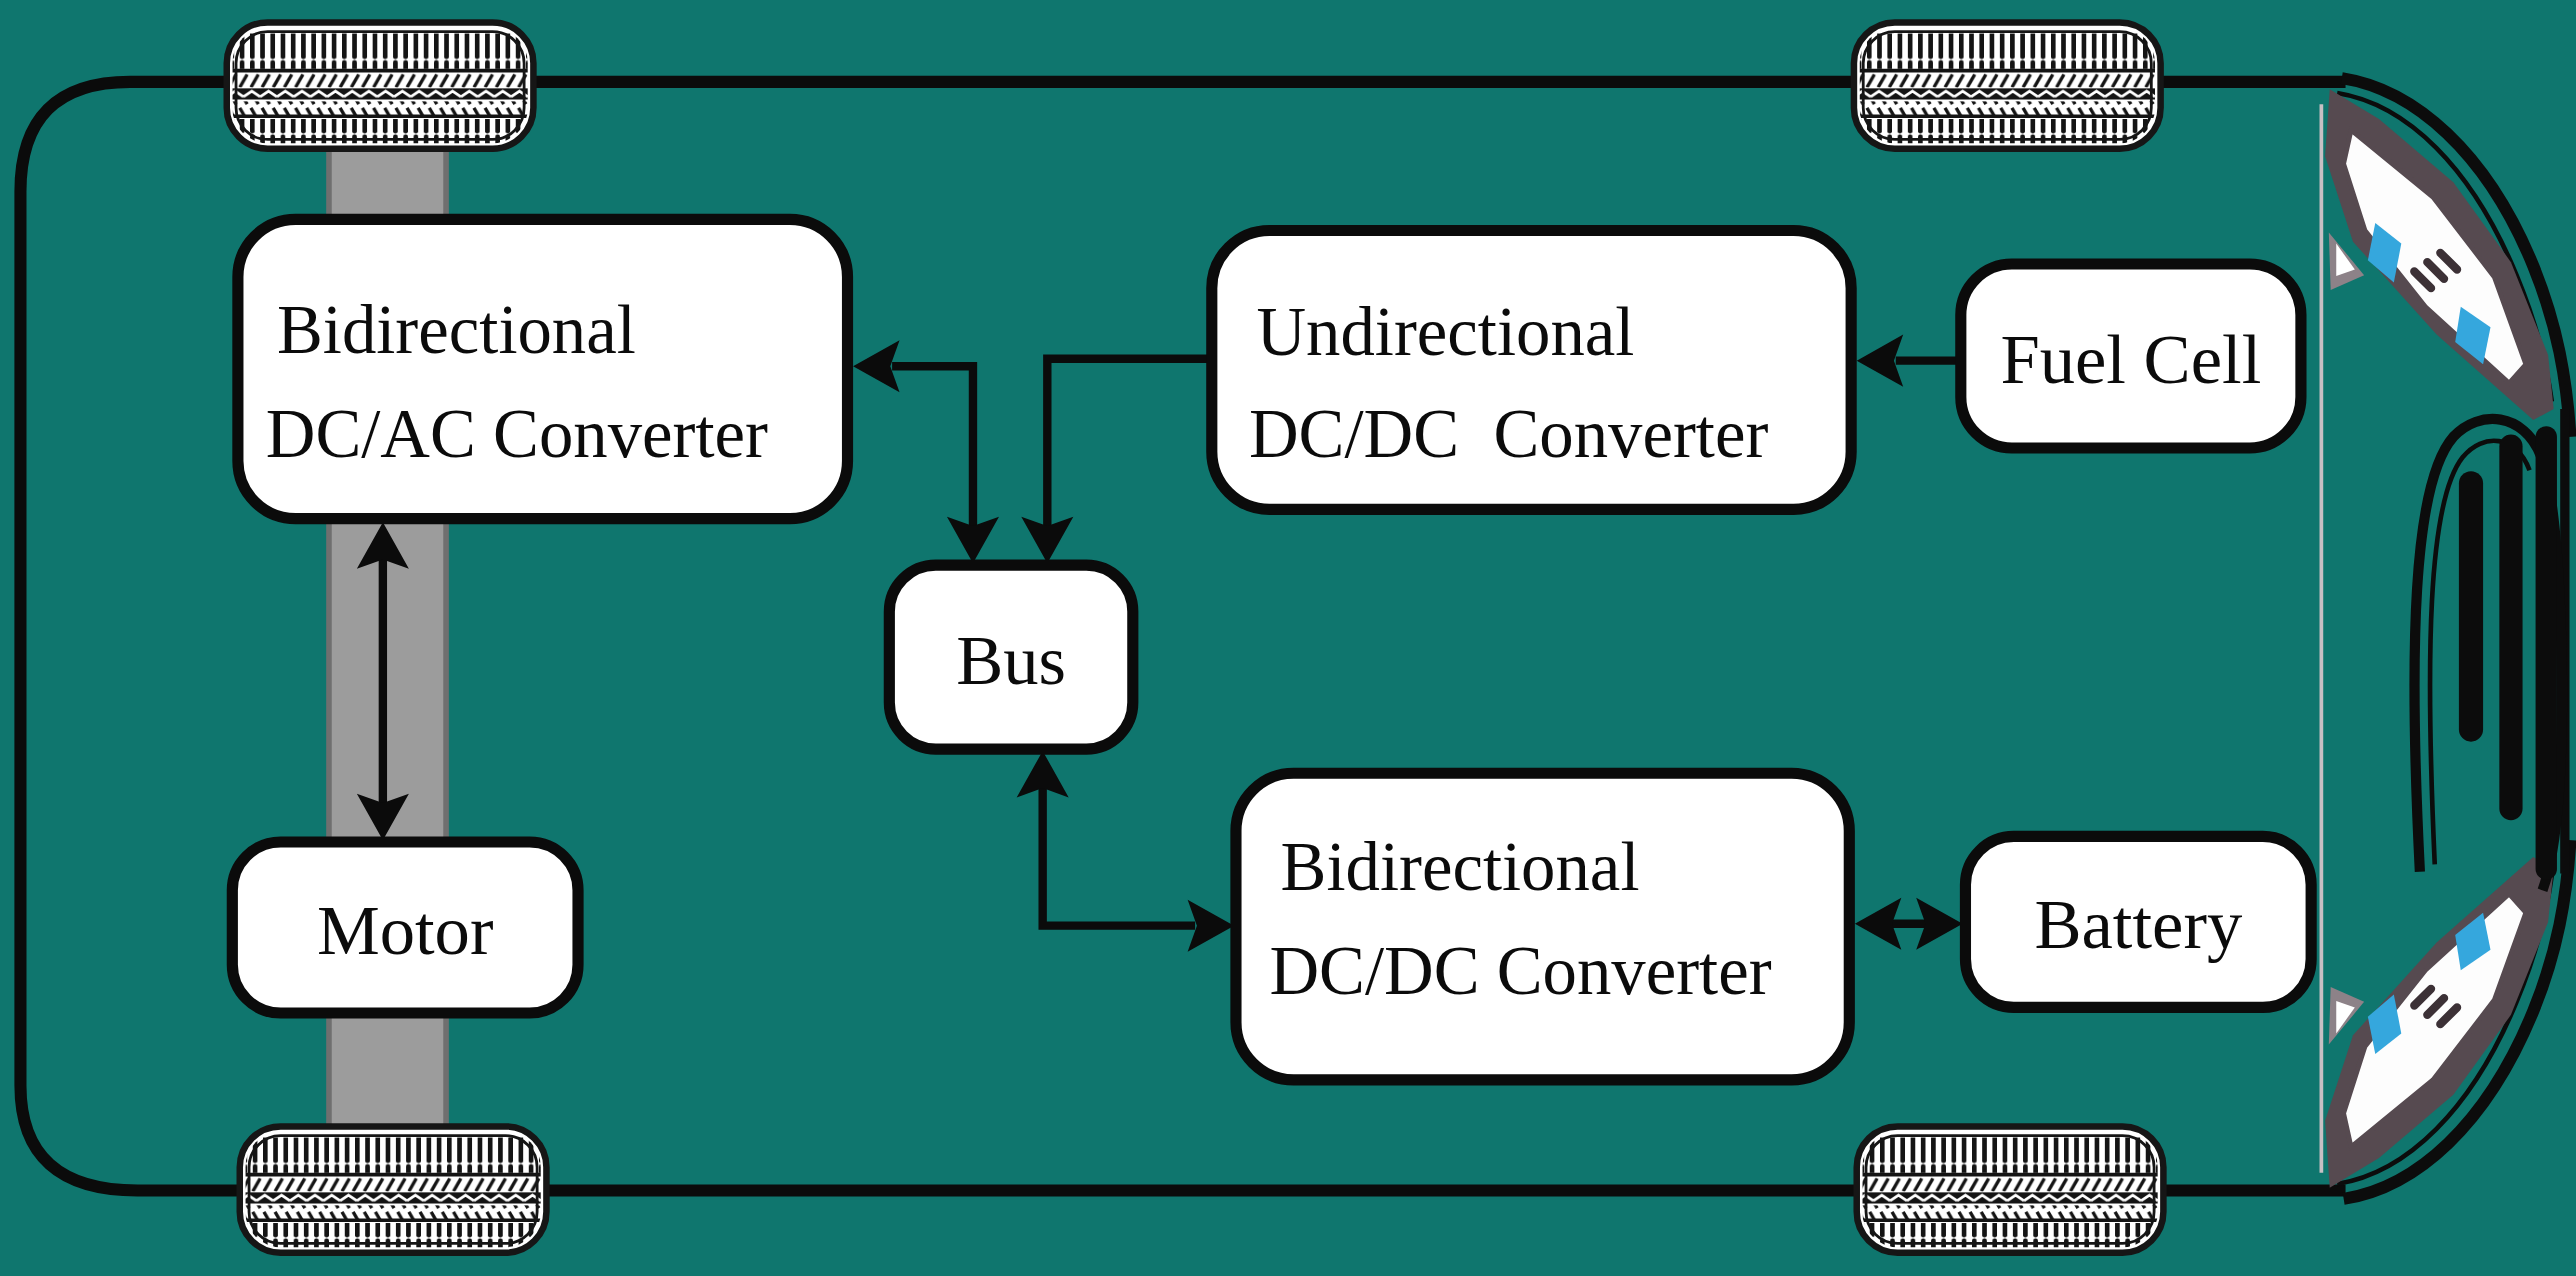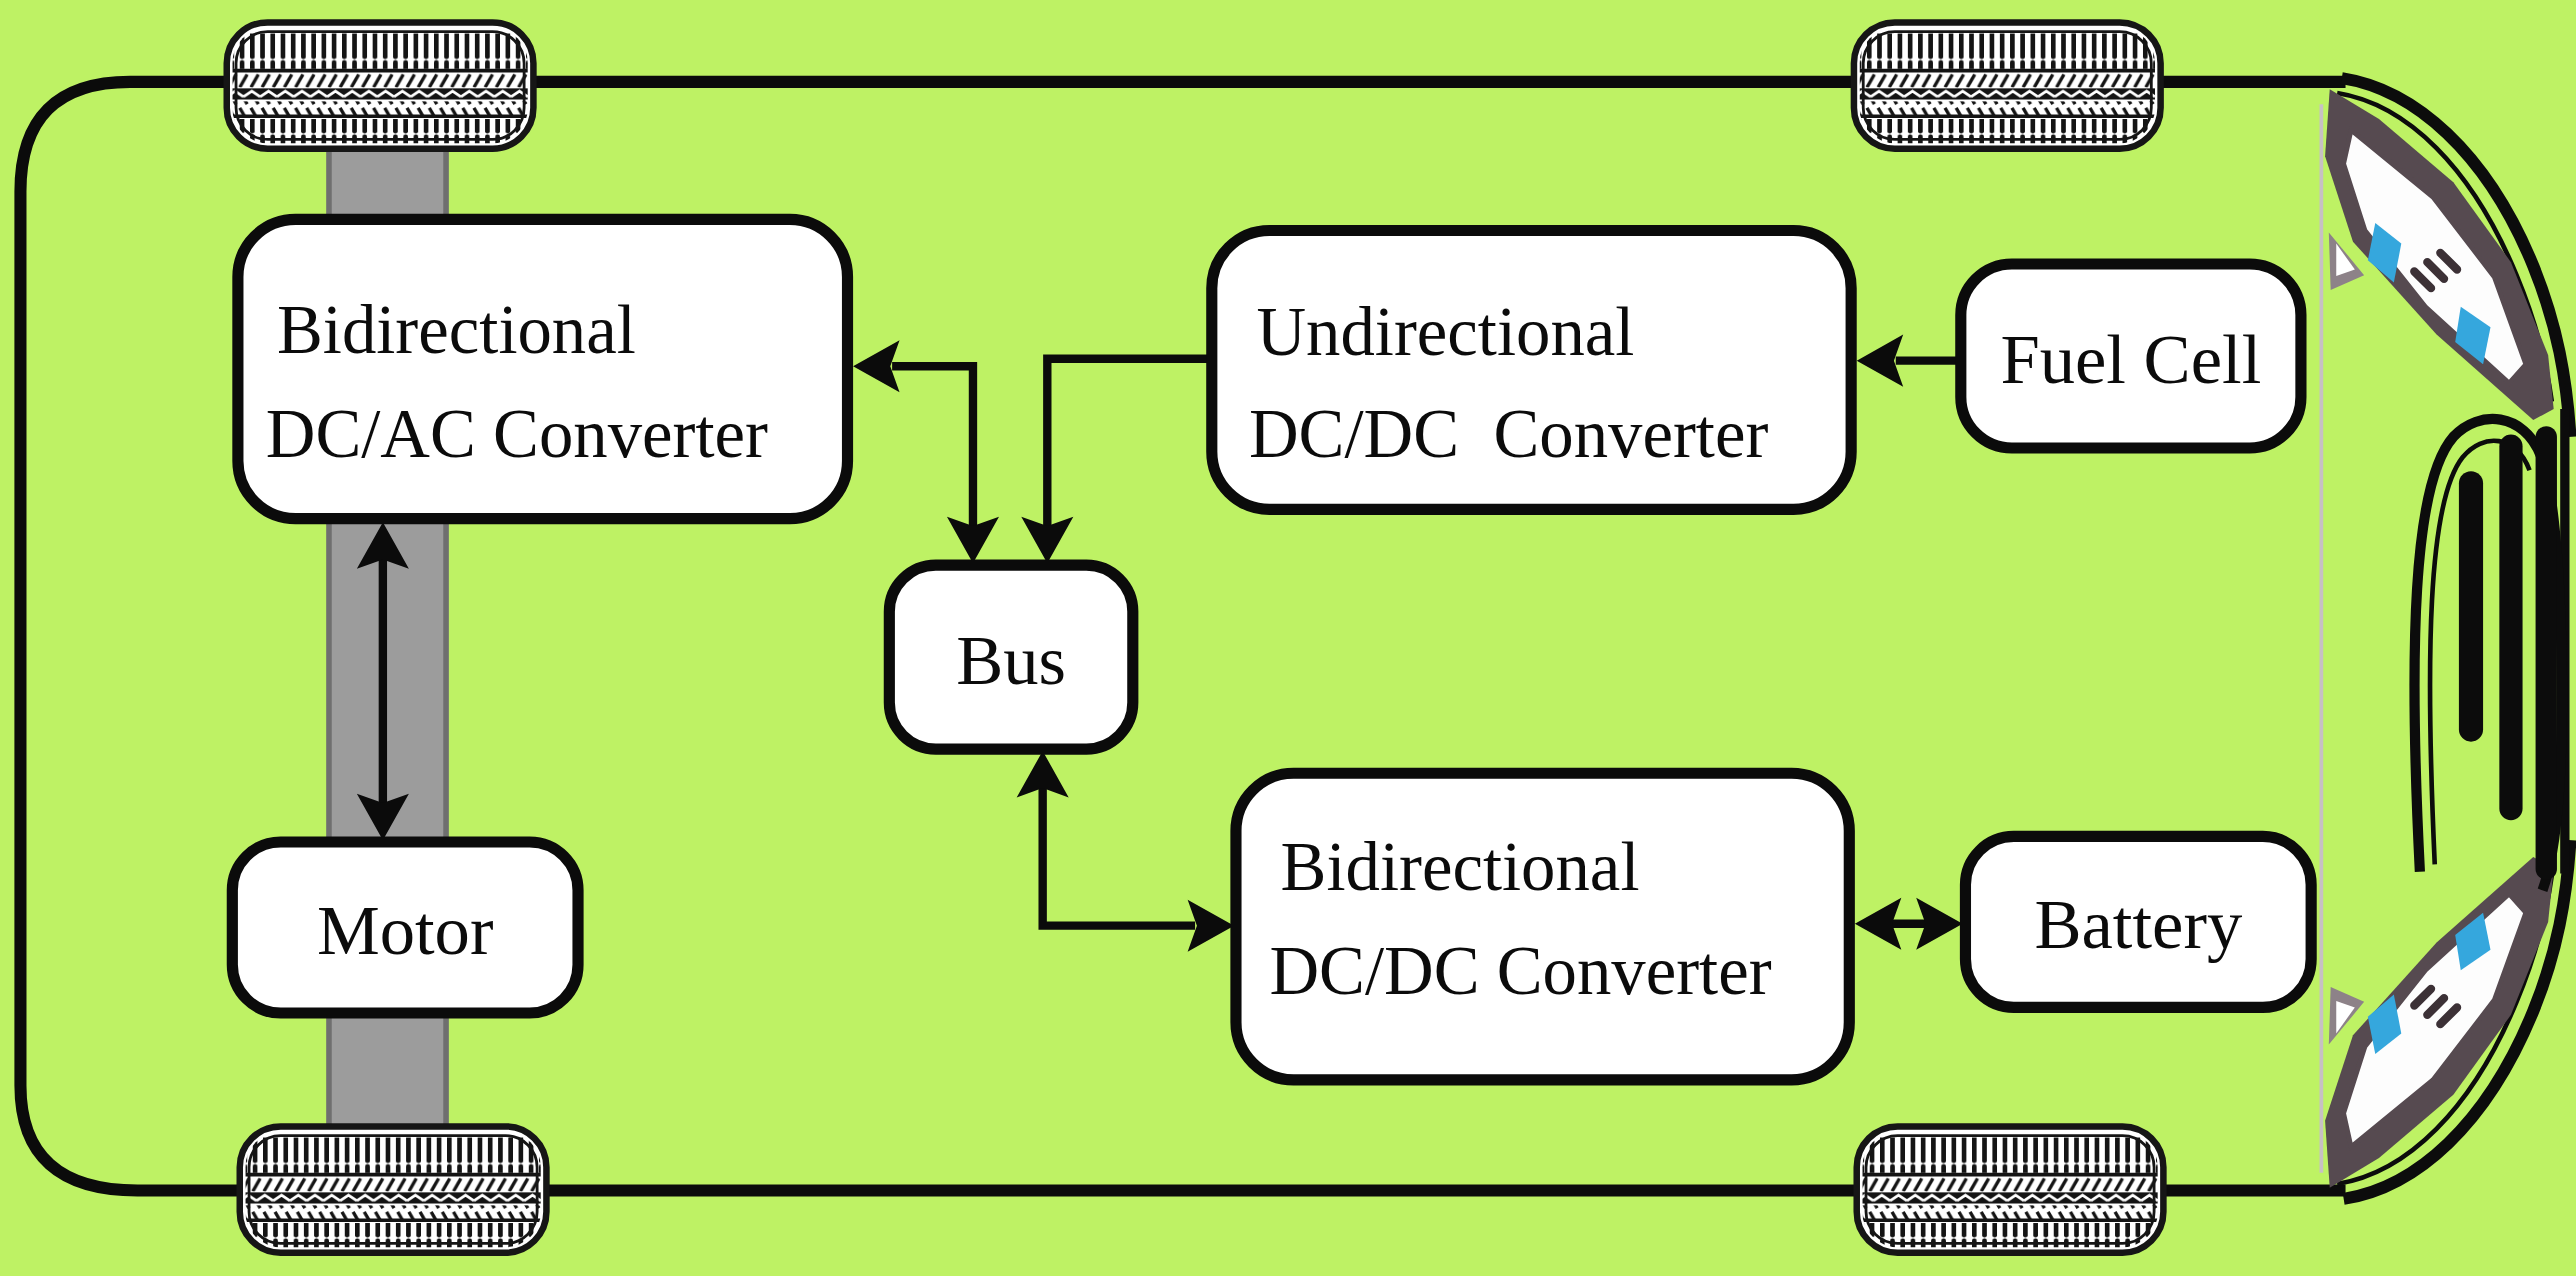--- a/index.html
+++ b/index.html
@@ -1,16 +1,16 @@
 <!DOCTYPE html>
 <html style="font-size:15px"><head>
 <meta charset="utf-8">
 <style>
   html,body{margin:0;padding:0;background:#ffffff;}
-  .stage{position:relative;width:2576px;height:1277px;background:#bef264;overflow:hidden;}
+  .stage{position:relative;width:2576px;height:1277px;background:#0f766e;overflow:hidden;}
   svg{display:block;width:100%;height:100%;}
   text{font-family:"Liberation Serif","DejaVu Serif",serif;fill:#0b0b0b;}
   .boxlabel{font-size:74px;}
   .boxlabel-c{font-size:76px;text-anchor:middle;}
 </style>
 </head>
 <body>
 
 <div class="stage">
 <svg viewBox="0 0 2772 1374" xmlns="http://www.w3.org/2000/svg">

